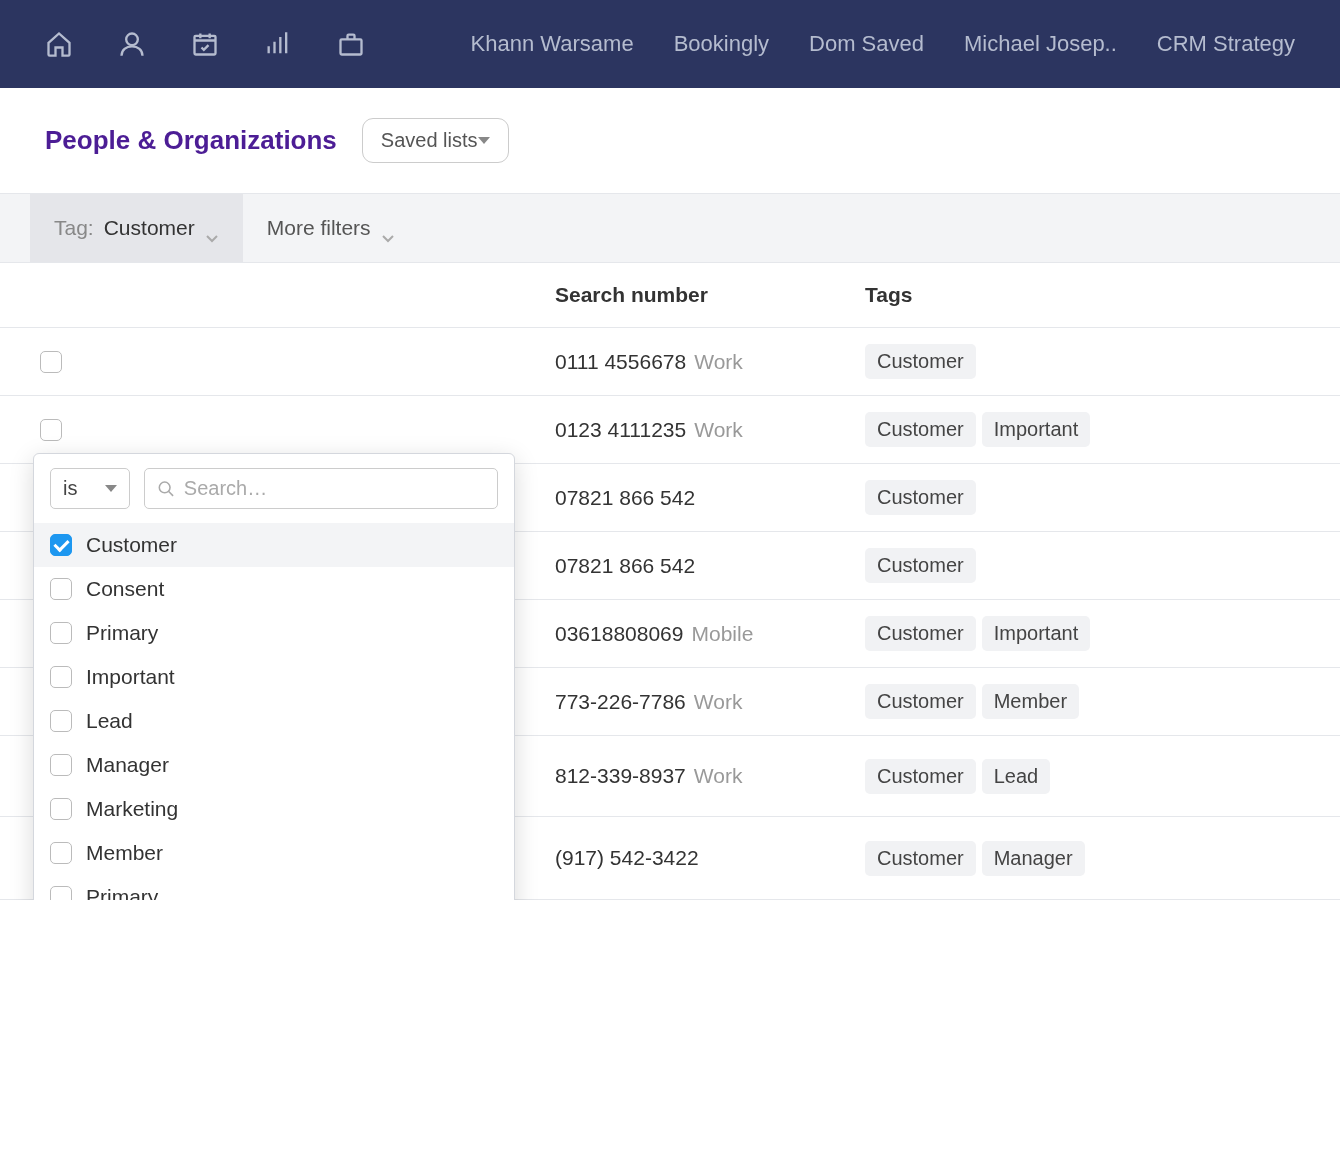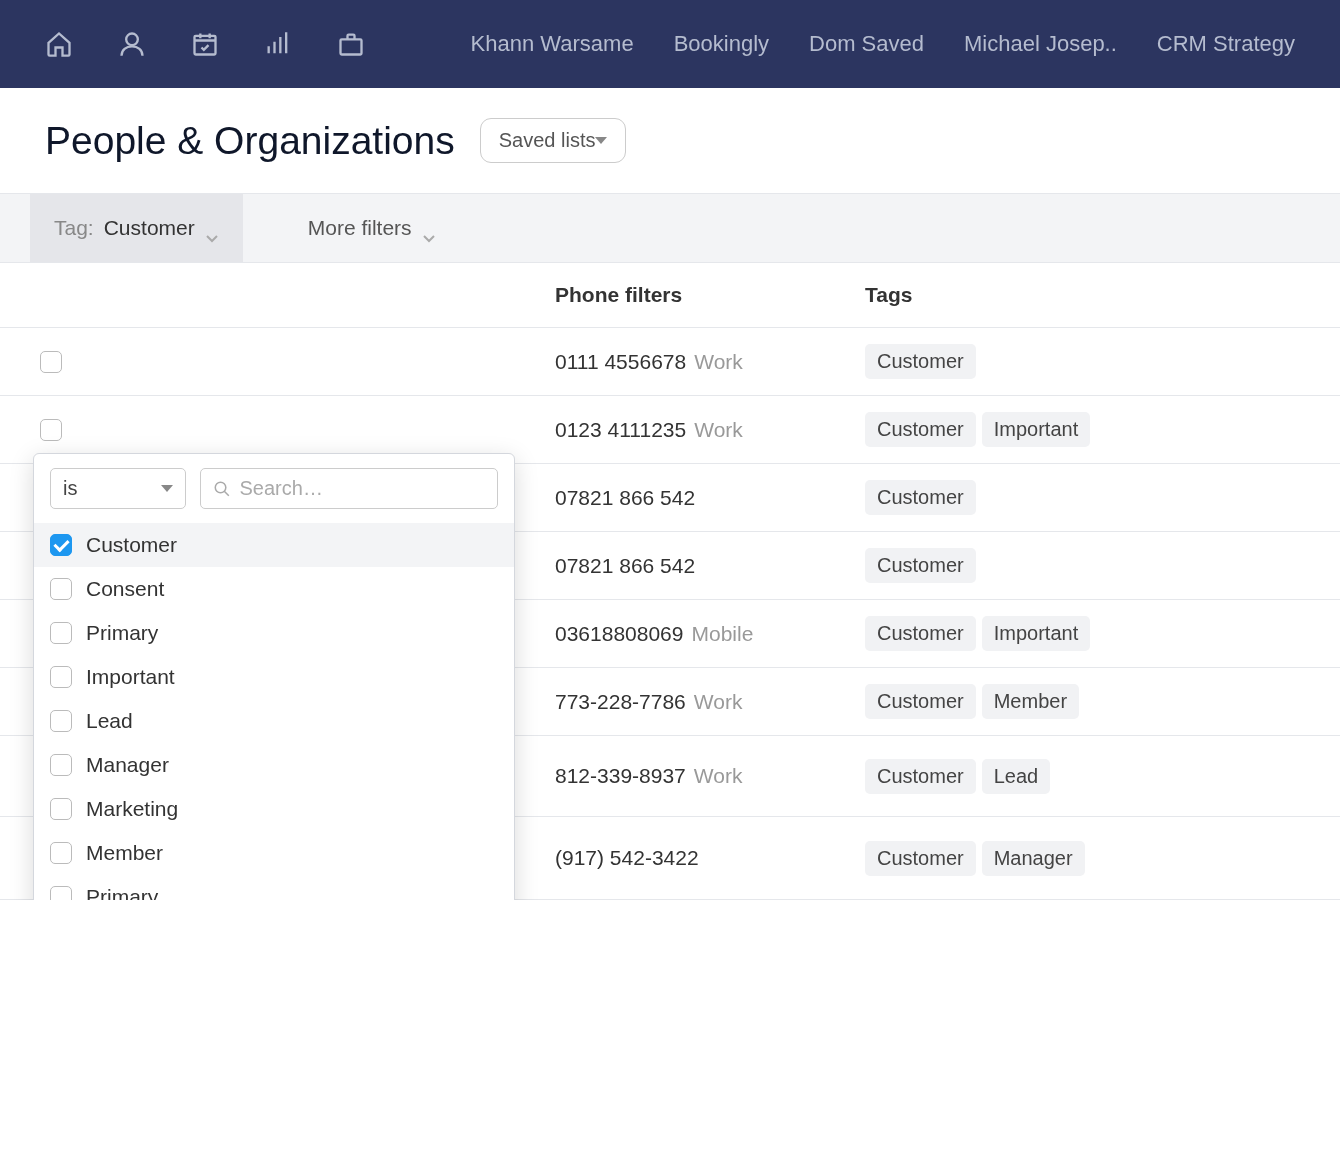--- a/index.html
+++ b/index.html
@@ -5,35 +5,35 @@
 * { box-sizing: border-box; margin: 0; padding: 0; }
 body { font-family: -apple-system, BlinkMacSystemFont, "Segoe UI", Helvetica, Arial, sans-serif; background: #fff; width: 1340px; color: #333; }
 
 .topnav { background: #2c3560; height: 88px; display: flex; align-items: center; padding: 0 45px; gap: 45px; }
 .topnav-icons { display: flex; gap: 45px; align-items: center; }
 .nav-icon { width: 28px; height: 28px; stroke: #b5bccf; fill: none; stroke-width: 2; cursor: pointer; }
 .topnav-links { display: flex; gap: 40px; margin-left: auto; }
 .topnav-link { color: #b5bccf; font-size: 22px; font-weight: 400; cursor: pointer; white-space: nowrap; }
 
 .header { display: flex; align-items: center; padding: 30px 45px; gap: 25px; }
-.page-title { font-size: 39px; font-weight: 400; color: #0f172a; }
+.page-title { font-size: 26px; font-weight: 700; color: #4c1d95; }
 .saved-lists { border: 1px solid #ccc; border-radius: 11px; padding: 10px 18px; font-size: 20px; color: #555; display: flex; align-items: center; cursor: pointer; background: #fff; }
 .caret { width: 0; height: 0; border-left: 6px solid transparent; border-right: 6px solid transparent; border-top: 7px solid #888; }
 
-.filterbar { background: #f3f4f6; border-top: 1px solid #e5e7eb; border-bottom: 1px solid #e5e7eb; display: flex; padding: 0 30px; height: 70px; gap: 41px; }
+.filterbar { background: #f3f4f6; border-top: 1px solid #e5e7eb; border-bottom: 1px solid #e5e7eb; display: flex; padding: 0 30px; height: 70px; }
 .filter-chip { padding: 0 24px; display: flex; align-items: center; gap: 10px; font-size: 21px; color: #555; cursor: pointer; }
 .filter-chip.active { background: #e5e6ea; }
 .filter-label { color: #888; }
 .filter-value { color: #333; font-weight: 500; }
 .chev { width: 14px; height: 9px; }
 .chev svg { stroke: #aaa; stroke-width: 2; fill: none; }
 
 .dropdown { position: absolute; left: 33px; top: 260px; width: 482px; background: #fff; border: 1px solid #d4d7dd; border-radius: 6px; box-shadow: 0 6px 24px rgba(0,0,0,0.15); padding: 14px 0 0 0; z-index: 10; }
 .dropdown-controls { display: flex; gap: 14px; padding: 0 16px 14px 16px; }
-.is-select { border: 1px solid #ccc; border-radius: 5px; padding: 8px 12px; font-size: 20px; color: #444; display: flex; align-items: center; gap: 84px; cursor: pointer; }
+.is-select { border: 1px solid #ccc; border-radius: 5px; padding: 8px 12px; font-size: 20px; color: #444; display: flex; align-items: center; gap: 28px; cursor: pointer; }
 .search-wrap { flex: 1; border: 1px solid #ccc; border-radius: 5px; display: flex; align-items: center; padding: 0 12px; gap: 8px; }
 .search-wrap svg { width: 20px; height: 20px; stroke: #aaa; fill: none; stroke-width: 2; }
 .search-input { border: none; outline: none; font-size: 20px; width: 100%; color: #444; }
 .search-input::placeholder { color: #aaa; }
 
 .option-list { max-height: 460px; overflow: hidden; }
 .option { display: flex; align-items: center; gap: 14px; padding: 10px 16px; font-size: 21px; color: #333; cursor: pointer; }
 .option.selected { background: #f3f4f6; }
 .checkbox { width: 22px; height: 22px; border: 1.5px solid #bbb; border-radius: 5px; display: flex; align-items: center; justify-content: center; flex-shrink: 0; }
 .checkbox.checked { background: #1d97f0; border-color: #1d97f0; }
@@ -187,21 +187,21 @@
     <span class="spacer"></span>
     <button class="btn-text">Remove</button>
     <button class="btn-apply">Apply</button>
   </div>
 </div>
 
 <div class="table">
   <div class="thead">
     <div class="col-chk"></div>
     <div class="col-name"></div>
-    <div class="col-phone">Phone filters</div>
+    <div class="col-phone">Search number</div>
     <div class="col-tags">Tags</div>
   </div>
   <div id="tbody">
         <div class="row">
           <div class="col-chk">
             <div class="row-checkbox"></div>
           </div>
           <div class="col-name"></div>
           <div class="col-phone"><span class="phone-val">0111 4556678</span><span class="phone-type">Work</span></div>
           <div class="col-tags"><span class="tag">Customer</span></div>
@@ -236,21 +236,21 @@
           </div>
           <div class="col-name"></div>
           <div class="col-phone"><span class="phone-val">03618808069</span><span class="phone-type">Mobile</span></div>
           <div class="col-tags"><span class="tag">Customer</span><span class="tag">Important</span></div>
         </div>
         <div class="row">
           <div class="col-chk">
             <div class="row-checkbox"></div>
           </div>
           <div class="col-name"></div>
-          <div class="col-phone"><span class="phone-val">773-228-7786</span><span class="phone-type">Work</span></div>
+          <div class="col-phone"><span class="phone-val">773-226-7786</span><span class="phone-type">Work</span></div>
           <div class="col-tags"><span class="tag">Customer</span><span class="tag">Member</span></div>
         </div>
         <div class="row">
           <div class="col-chk">
             <div class="row-checkbox"></div>
           </div>
           <div class="col-name">
             <div class="name-block">
               <div class="avatar" style="background: rgb(27, 191, 153);">B</div>
               <div class="name-text">

